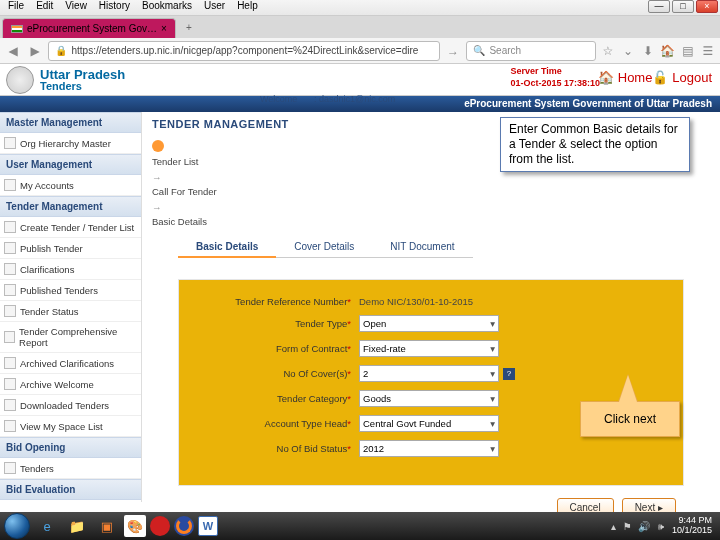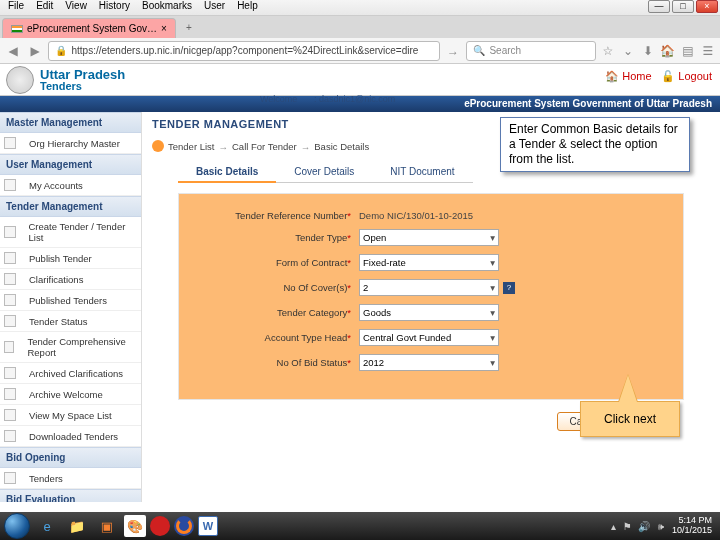--- a/index.html
+++ b/index.html
@@ -7,65 +7,65 @@
 
   
   .menubar { height: 16px; background: linear-gradient(#f5f5f5,#e8e8e8); border-bottom: 1px solid #ccc; display: flex; padding: 0 2px; font-size: 10px; }
   .menubar span { padding: 0 6px; }
   .winbtns { position: absolute; right: 2px; top: 0; display: flex; gap: 2px; }
   .winbtn { width: 22px; height: 13px; border: 1px solid #888; background: linear-gradient(#f9f9f9,#ddd); border-radius: 2px; font-size: 9px; line-height: 11px; text-align: center; }
   .winbtn.close { background: linear-gradient(#f57a6a,#d9402a); border-color: #a33; color: #fff; }
 
   
   .tabbar { height: 22px; background: #d9d9d9; display: flex; align-items: flex-end; padding-left: 2px; }
-  .tab { height: 20px; background: #fca5a5; border: 1px solid #bbb; border-bottom: none; border-radius: 4px 4px 0 0; display: flex; align-items: center; padding: 0 8px; font-size: 10px; gap: 4px; }
+  .tab { height: 20px; background: #be185d; border: 1px solid #bbb; border-bottom: none; border-radius: 4px 4px 0 0; display: flex; align-items: center; padding: 0 8px; font-size: 10px; gap: 4px; }
   .tab .fav { width: 12px; height: 8px; background: linear-gradient(#ff9933 33%, #fff 33% 66%, #138808 66%); border: 0.5px solid #999; }
   .newtab { width: 18px; height: 16px; margin-left: 4px; color: #666; text-align: center; }
 
   
   .urlbar { height: 26px; background: #f5f5f5; border-bottom: 1px solid #ccc; display: flex; align-items: center; padding: 0 4px; gap: 4px; }
   .navbtn { width: 18px; height: 18px; color: #888; font-size: 12px; text-align: center; line-height: 18px; }
   .urlinput { flex: 1; height: 20px; border: 1px solid #bbb; border-radius: 3px; background: #fff; padding: 0 6px; font-size: 10px; color: #444; display: flex; align-items: center; gap: 4px; }
   .urlinput .lock { color: #888; }
   .searchinput { width: 130px; height: 20px; border: 1px solid #bbb; border-radius: 3px; background: #fff; padding: 0 6px; font-size: 10px; color: #888; display: flex; align-items: center; gap: 4px; }
   .toolicon { width: 16px; height: 16px; color: #888; font-size: 12px; text-align: center; line-height: 16px; }
 
   
   .sitehead { height: 32px; background: #fff; border-bottom: 1px solid #ccc; display: flex; align-items: center; padding: 0 6px; position: relative; }
   .emblem { width: 28px; height: 28px; border-radius: 50%; border: 1px solid #999; background: radial-gradient(#eee,#ccc); margin-right: 6px; }
   .sitetitle { color: #0369a1; font-weight: bold; font-size: 13px; line-height: 1; }
   .sitetitle small { display: block; font-size: 11px; font-weight: bold; }
   .welcome { position: absolute; left: 260px; top: 2px; font-size: 9px; color: #2a4a7a; line-height: 1.3; }
   .welcome .lbl { display: inline-block; width: 54px; margin-top: 28px; }
   .servertime { position: absolute; right: 120px; top: 2px; font-size: 9px; text-align: left; line-height: 1.3; }
   .servertime .red { color: #c00; font-weight: bold; }
-  .toplinks { position: absolute; right: 8px; top: 6px; font-size: 11px; display: flex; gap: 10px; }
+  .toplinks { position: absolute; right: 8px; top: 6px; font-size: 13px; display: flex; }
   .toplinks a { color: #c00; text-decoration: none; }
 
   
   .banner { height: 16px; background: linear-gradient(#2a5a9a,#1a3a6a); color: #fff; font-size: 10px; font-weight: bold; text-align: right; padding: 0 8px; line-height: 16px; }
 
   
   .mainwrap { display: flex; height: 390px; }
   .sidebar { width: 142px; background: #fff; border-right: 1px solid #ddd; overflow: hidden; }
   .sechdr { background: linear-gradient(#e8eef6,#d4e0ee); color: #2a4a7a; font-size: 10px; font-weight: bold; padding: 4px 6px; border-top: 1px solid #c9d6e8; border-bottom: 1px solid #c9d6e8; }
-  .navitem { display: flex; align-items: center; padding: 4px 4px; font-size: 9.5px; color: #333; border-bottom: 1px solid #eee; gap: 13px; }
+  .navitem { display: flex; align-items: center; padding: 4px 4px; font-size: 9.5px; color: #333; border-bottom: 1px solid #eee; gap: 4px; }
   .navitem .nicon { width: 12px; height: 12px; border: 1px solid #bbb; background: #f5f5f5; }
 
   .content { flex: 1; background: #fff; padding: 0; position: relative; }
   .pgtitle { color: #2a4a7a; font-size: 11px; font-weight: bold; padding: 6px 10px; letter-spacing: 0.5px; }
-  .crumbline { display: flex; align-items: center; gap: 4px; padding: 4px 10px; font-size: 9.5px; color: #444; }
+  .crumbline { display: flex; align-items: flex-start; gap: 4px; padding: 4px 10px; font-size: 9.5px; color: #444; flex-direction: column; }
   .crumbline .oicon { width: 12px; height: 12px; background: #ff9933; border-radius: 50%; }
   .crumbline .sep { color: #999; }
 
   .tabs2 { display: flex; gap: 0; padding: 0 36px; margin-top: 6px; }
   .tabs2 .t { padding: 4px 18px; font-size: 10px; color: #2a4a7a; border-bottom: 1px solid #ccc; }
   .tabs2 .t.active { font-weight: bold; border-bottom: 2px solid #ff9933; }
 
-  .formarea { margin: 10px 36px 6px; border: 1px solid #e5e5e5; padding: 16px 20px 20px; background: #fdba74; }
+  .formarea { margin: 21px 36px 6px; border: 1px solid #e5e5e5; padding: 16px 20px 20px; background: #eab308; }
   .formrow { display: flex; align-items: center; margin-bottom: 8px; }
   .formrow label { width: 160px; text-align: right; padding-right: 8px; font-size: 9.5px; color: #333; }
   .formrow .star { color: #c00; }
   .formrow .field { font-size: 9.5px; color: #444; }
   .formrow select, .formrow .fakeselect { width: 140px; height: 17px; font-size: 9.5px; border: 1px solid #aaa; background: #fff; padding: 0 3px; appearance: none; position: relative; display: flex; align-items: center; }
   .fakeselect::after { content: "▾"; position: absolute; right: 3px; color: #555; }
   .helpicon { width: 12px; height: 12px; background: #2a4a7a; color: #fff; font-size: 8px; line-height: 12px; text-align: center; margin-left: 4px; display: inline-block; }
 
   .actions { display: flex; justify-content: flex-end; gap: 8px; padding: 6px 44px; }
   .btn { padding: 3px 12px; font-size: 10px; border: 1px solid #d98020; border-radius: 3px; background: linear-gradient(#fff,#ffe8cc); color: #333; cursor: pointer; }
@@ -141,20 +141,24 @@
 <div class="sitehead">
   <div class="emblem"></div>
   <div class="sitetitle">
     <span>Uttar Pradesh</span>
     <small>Tenders</small>
   </div>
   <div class="welcome">
     <div><span class="lbl">Welcome</span><span>: dasdnic1@nic.com</span></div>
     <div><span class="lbl">Last login</span><span>: 01-Oct-2015 05:33 PM</span></div>
   </div>
+  <div class="servertime">
+    <div class="red">Server Time</div>
+    <div class="red">01-Oct-2015 17:38:10</div>
+  </div>
   <div class="toplinks">
     <a>🏠 Home</a>
     <a>🔓 Logout</a>
   </div>
 </div>
 
 <div class="banner">eProcurement System Government of Uttar Pradesh</div>
 
 <div class="mainwrap">
 
@@ -197,25 +201,25 @@
     <div class="navitem">
         <span class="nicon"></span>
         <span>Archived Clarifications</span>
       </div>
     <div class="navitem">
         <span class="nicon"></span>
         <span>Archive Welcome</span>
       </div>
     <div class="navitem">
         <span class="nicon"></span>
+        <span>Downloaded Tenders</span>
+      </div>
+    <div class="navitem">
+        <span class="nicon"></span>
         <span>View My Space List</span>
-      </div>
-    <div class="navitem">
-        <span class="nicon"></span>
-        <span>Downloaded Tenders</span>
       </div>
     <div class="sechdr">Bid Opening</div>
     <div class="navitem">
         <span class="nicon"></span>
         <span>Tenders</span>
       </div>
     <div class="sechdr">Bid Evaluation</div>
     <div class="navitem"></div>
   </div>
 
@@ -295,17 +299,17 @@
   <div class="tbicon ie">e</div>
   <div class="tbicon fold">📁</div>
   <div class="tbicon wmp">▣</div>
   <div class="tbicon paint">🎨</div>
   <div class="tbicon opera"></div>
   <div class="tbicon ff"></div>
   <div class="tbicon word">W</div>
   <div class="tray">
     <span class="trayicons">▴ ⚑ 🔊 🕪</span>
     <span>
-      <div>5:14 PM</div>
+      <div>9:44 PM</div>
       <div>10/1/2015</div>
     </span>
   </div>
 </div>
 
 </body></html>

